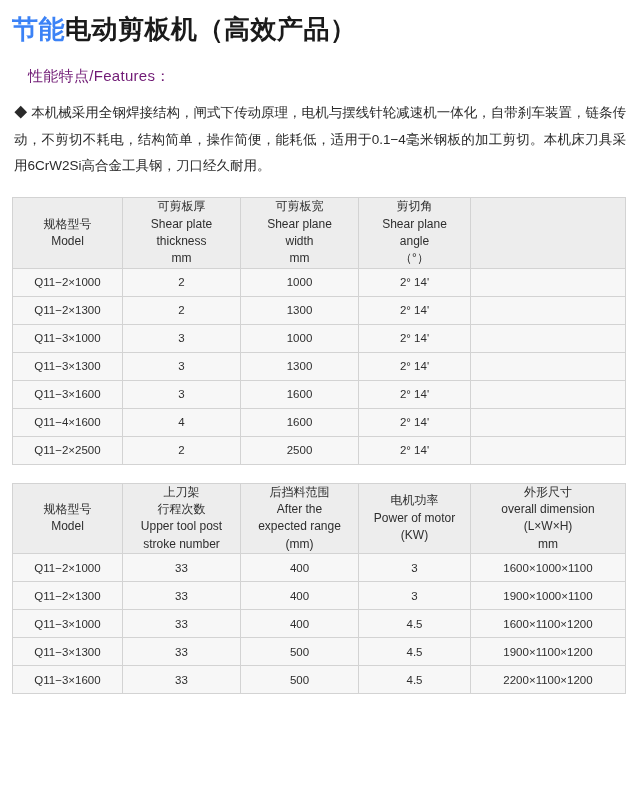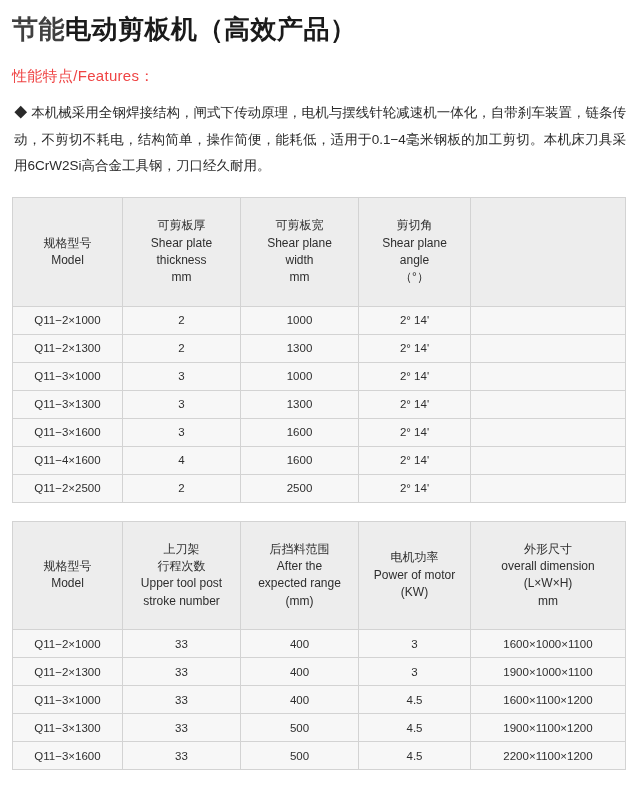--- a/index.html
+++ b/index.html
@@ -24,36 +24,36 @@
 
   
   .title-cn {
     margin: 14px 0 0 0;
     font-size: 26px;
     font-weight: bold;
     letter-spacing: 0.5px;
     line-height: 1.2;
     white-space: nowrap;
   }
-  .title-cn .red { color: #404040; }
+  .title-cn .red { color: #3b82f6; }
   .title-cn .dark { color: #1a1a1a; margin-top: 20px; }
 
   .title-en {
     margin: 8px 0 0 0;
     font-size: 20px;
     font-weight: bold;
     color: #1a1a1a;
     letter-spacing: -0.2px;
     white-space: nowrap;
   }
 
   .features-head {
-    margin: 22px 0 0 0;
+    margin: 22px 0 0 16px;
     font-size: 15px;
-    color: #ef4444;
+    color: #701a75;
     letter-spacing: 0.3px;
   }
 
   .features-body {
     margin: 14px 2px 0 2px;
     font-size: 13.5px;
     line-height: 1.95;
     color: #2a2a2a;
     text-align: justify;
   }
@@ -69,21 +69,21 @@
     border: 1px solid #d3d3d3;
     text-align: center;
     vertical-align: middle;
     font-weight: normal;
     color: #2e2e2e;
   }
   table.spec thead th {
     background: #ededed;
     font-size: 12px;
     line-height: 1.45;
-    padding: 19px 2px;
+    padding: 0 2px;
   }
   table.spec tbody td {
     background: #f7f7f7;
     font-size: 11.5px;
     padding: 5px 2px;
     height: 17px;
   }
   .t1 tbody td { height: 16px; }
   .model-cell { font-size: 11.5px; }
   .dim-cell { font-size: 11px; }

